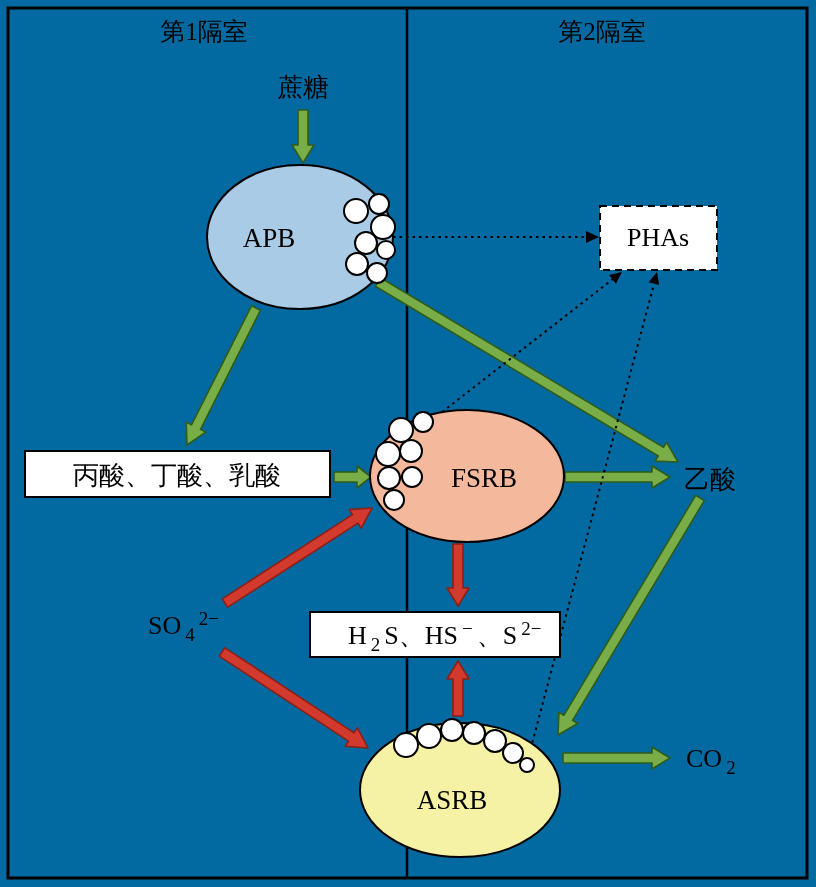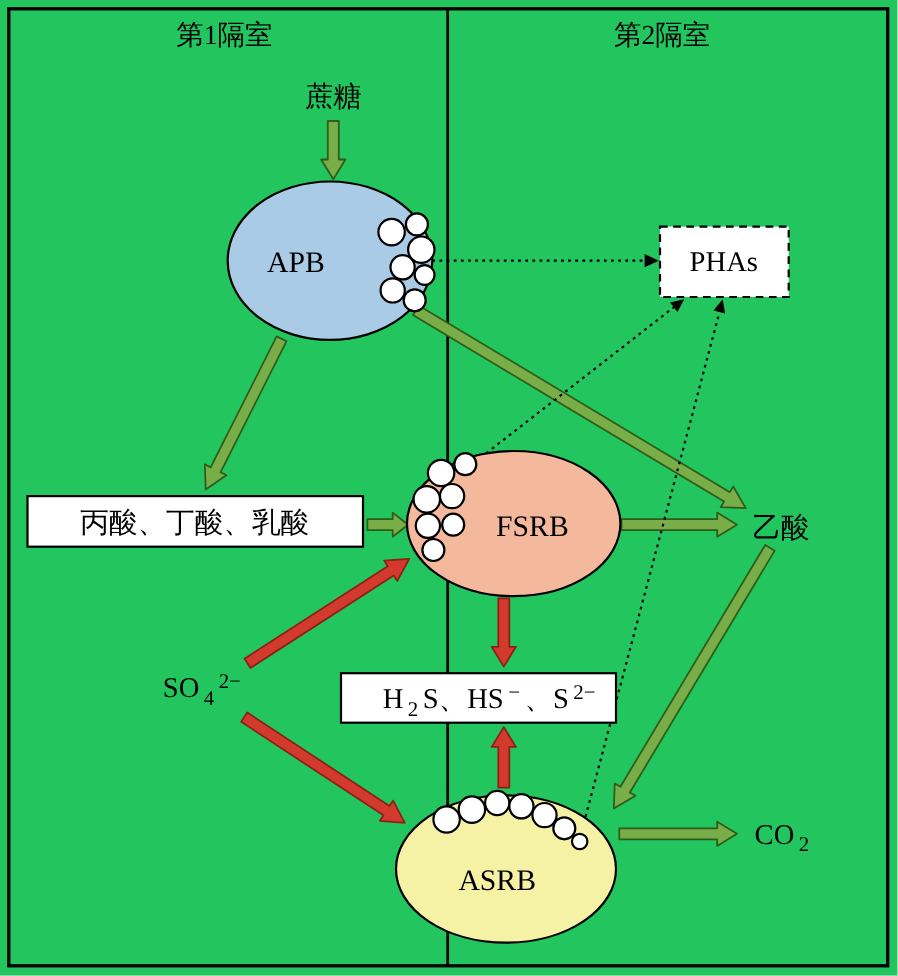--- a/index.html
+++ b/index.html
@@ -1,16 +1,16 @@
 <!DOCTYPE html>
 <html><head>
 <meta charset="utf-8">
 <style>
   html,body { margin:0; padding:0; background:#ffffff; }
-  .stage { width:816px; height:887px; position:relative; background:#22c55e; }
+  .stage { width:816px; height:887px; position:relative; background:#0369a1; }
   svg text { font-family:"Liberation Serif","DejaVu Serif",serif; fill:#000; }
   .t    { font-size:25px; }
   .lab  { font-size:26px; }
   .cellt{ font-size:27px; }
   .sm   { font-size:19px; }
   .frame   { fill:none; stroke:#000; stroke-width:3; }
   .divider { stroke:#000; stroke-width:2.5; }
   .box       { fill:#fff; stroke:#000; stroke-width:2; }
   .dashedbox { fill:#fff; stroke:#000; stroke-width:2; stroke-dasharray:7 5; }
   .cell { stroke:#000; stroke-width:2; }

